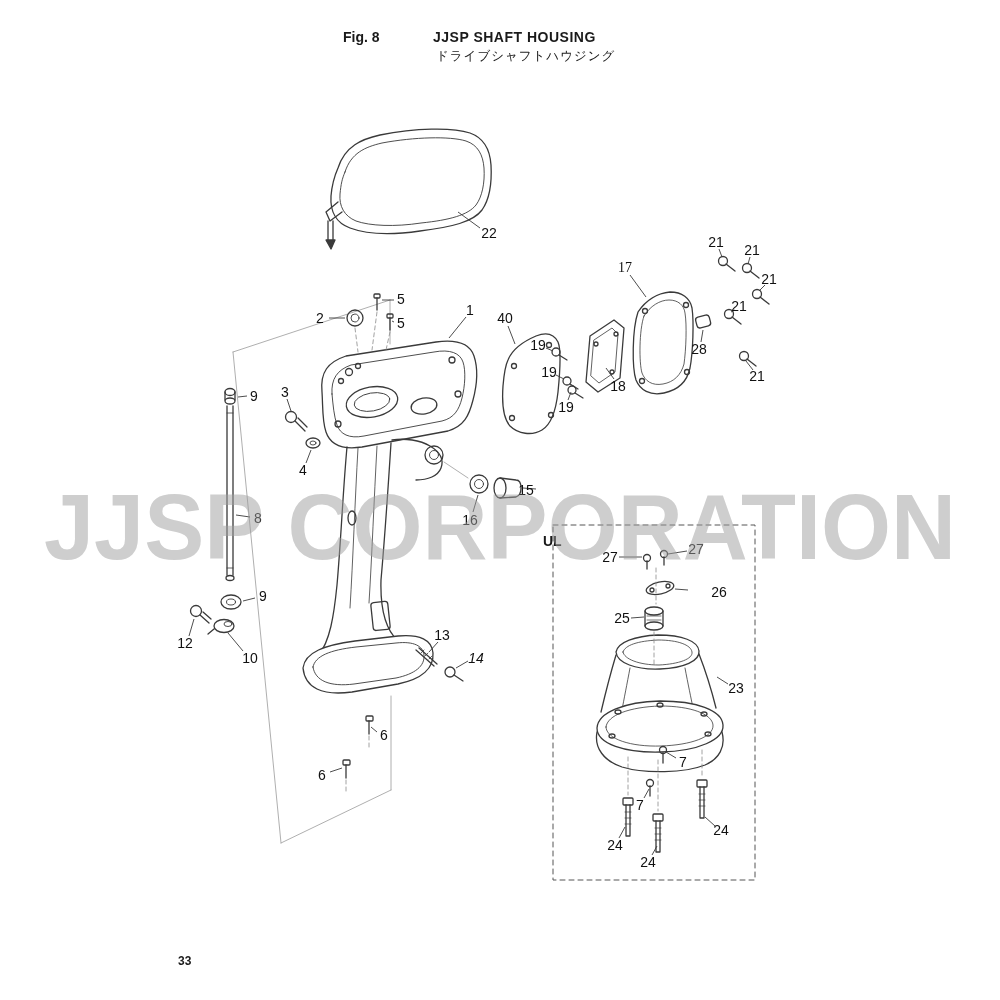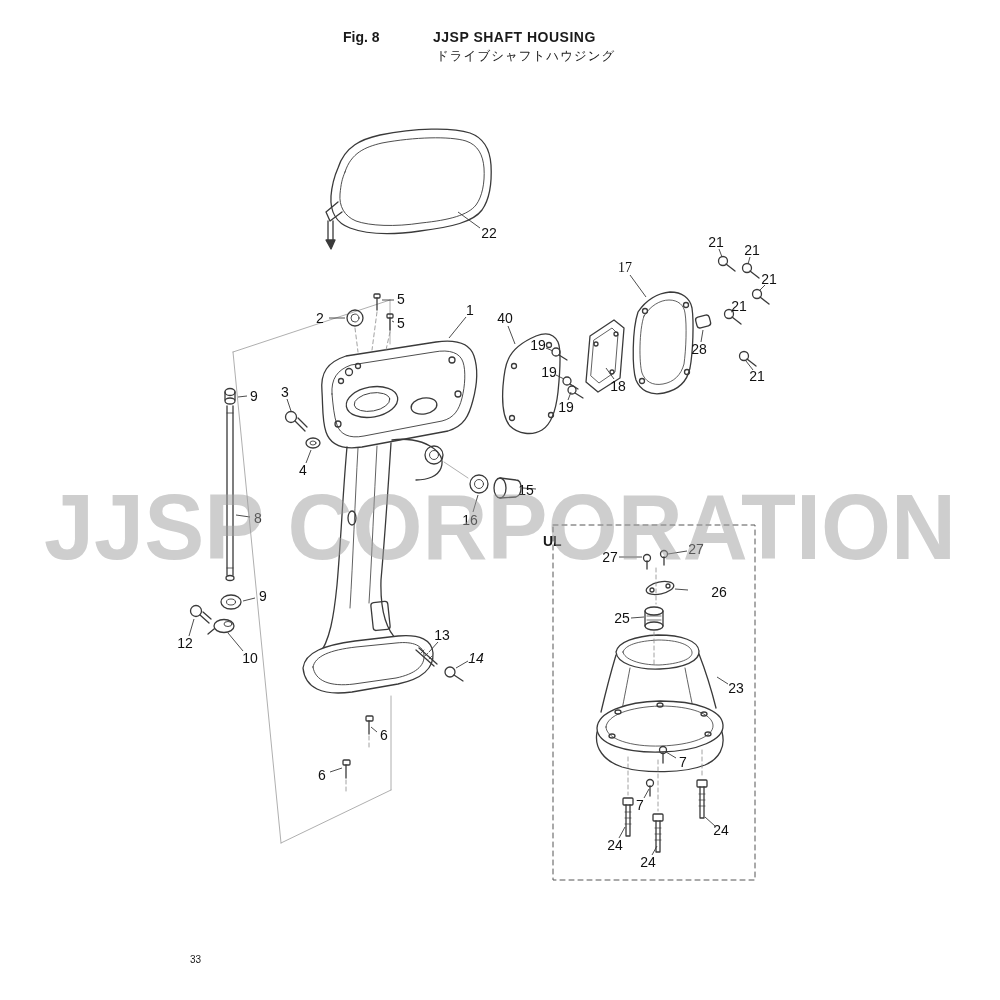--- a/index.html
+++ b/index.html
@@ -3,21 +3,21 @@
 <meta charset="utf-8">
 <style>
   * { margin:0; padding:0; box-sizing:border-box; }
   html,body { width:1000px; height:1000px; background:#fff; }
   body { font-family:"Liberation Sans", sans-serif; color:#1a1a1a; }
   .page { position:relative; width:1000px; height:1000px; background:#fff; overflow:hidden;padding-left:35px; }
 
   .fig-label { position:absolute; left:343px; top:29px; font-size:14px; font-weight:bold; z-index:3; }
   .title-en  { position:absolute; left:433px; top:29px; font-size:14px; font-weight:bold; letter-spacing:0.5px; z-index:3; }
   .title-jp  { position:absolute; left:436px; top:48px; font-size:12.5px; letter-spacing:1px; z-index:3; }
-  .page-num  { position:absolute; left:190px; top:954px; font-size:10px; z-index:3; }
+  .page-num  { position:absolute; left:178px; top:954px; font-size:12px; z-index:3;font-weight:bold; }
 
   #art-svg, #leader-lines { position:absolute; left:0; top:0; width:1000px; height:1000px; }
   #art-svg { z-index:1; }
   #leader-lines { z-index:2; pointer-events:none; }
 
   #callout-layer { position:absolute; left:0; top:0; width:1000px; height:1000px; z-index:4; pointer-events:none; }
   .callout { position:absolute; transform:translate(-50%,-50%); font-size:14px; color:#111; line-height:1; }
 
   .ul-label { position:absolute; left:543px; top:533px; font-size:14px; font-weight:bold; z-index:3; }
 

